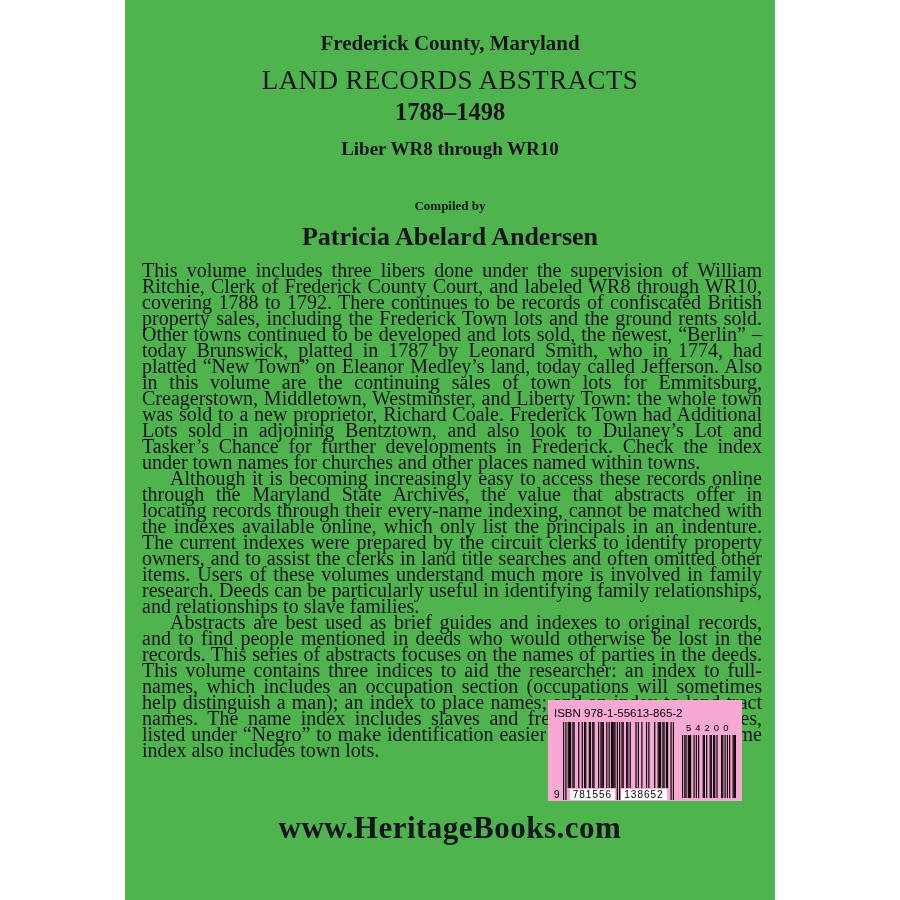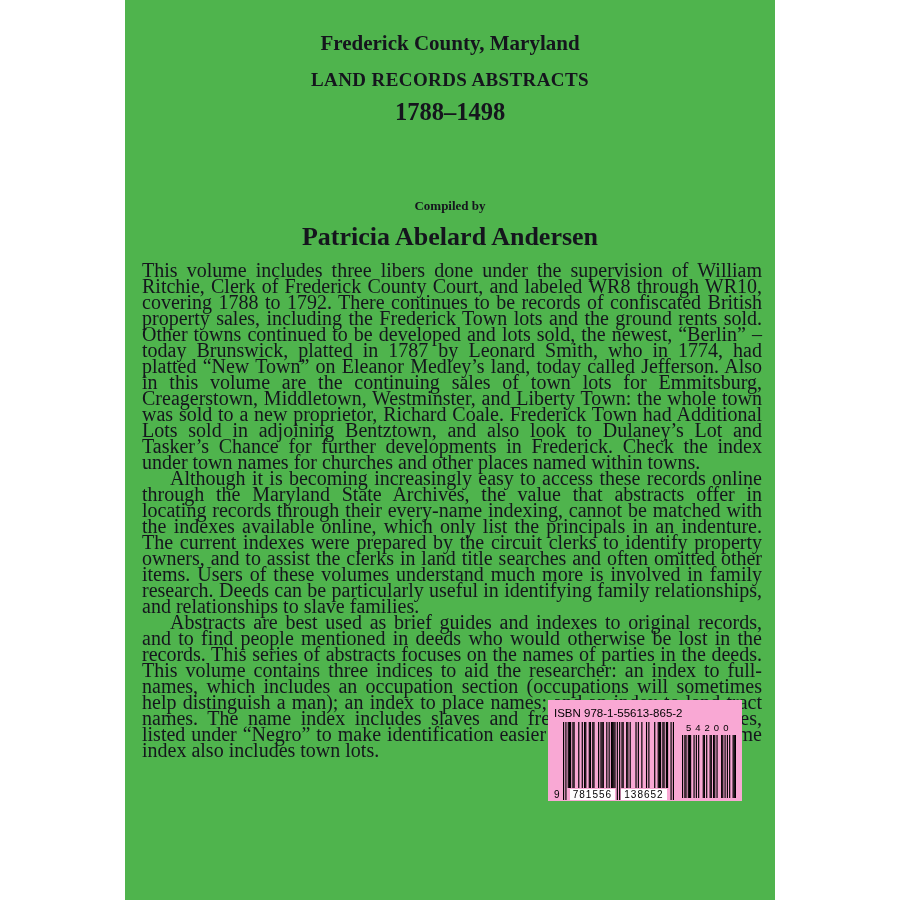--- a/index.html
+++ b/index.html
@@ -9,21 +9,21 @@
     position:relative;overflow:hidden;
   }
   .page{position:relative;width:724px;height:900px;background:#ffffff;}
   .cover{
     position:absolute;left:125px;top:0;width:650px;height:900px;
     background:#4fb44d;color:#15151d;
   }
   
   .header{position:absolute;top:30px;left:0;right:0;text-align:center;}
   .region{font-size:21px;font-weight:bold;line-height:26px;}
-  .title{font-size:19px;font-weight:bold;line-height:30px;margin-top:9px;letter-spacing:0.4px;}
+  .title{font-size:27px;font-weight:normal;line-height:30px;margin-top:9px;letter-spacing:0.4px;}
   .years{font-size:24.5px;font-weight:bold;line-height:30px;margin-top:2px;}
   .liber{font-size:19px;font-weight:bold;line-height:24px;margin-top:10px;}
   
   .compiled{position:absolute;top:196px;left:0;right:0;text-align:center;}
   .compiled-label{font-size:13px;font-weight:bold;line-height:20px;}
   .author{font-size:26px;font-weight:bold;line-height:23px;margin-top:9px;}
   
   .description{
     position:absolute;top:262px;left:17px;right:13px;
     font-size:20px;line-height:16px;text-align:justify;
@@ -64,20 +64,21 @@
 </head>
 <body>
 
 <div class="page">
   <div class="cover" style="background: rgb(79, 180, 77); color: rgb(21, 21, 29);">
 
     <div class="header">
       <div class="region">Frederick County, Maryland</div>
       <div class="title">LAND RECORDS ABSTRACTS</div>
       <div class="years">1788–1498</div>
+      <div class="liber">Liber WR8 through WR10</div>
     </div>
 
     <div class="compiled">
       <div class="compiled-label">Compiled by</div>
       <div class="author">Patricia Abelard Andersen</div>
     </div>
 
     <div class="description">
       <p>This volume includes three libers done under the supervision of William Ritchie, Clerk of Frederick County Court, and labeled WR8 through WR10, covering 1788 to 1792. There continues to be records of confiscated British property sales, including the Frederick Town lots and the ground rents sold. Other towns continued to be developed and lots sold, the newest, “Berlin” – today Brunswick, platted in 1787 by Leonard Smith, who in 1774, had platted “New Town” on Eleanor Medley’s land, today called Jefferson. Also in this volume are the continuing sales of town lots for Emmitsburg, Creagerstown, Middletown, Westminster, and Liberty Town: the whole town was sold to a new proprietor, Richard Coale. Frederick Town had Additional Lots sold in adjoining Bentztown, and also look to Dulaney’s Lot and Tasker’s Chance for further developments in Frederick. Check the index under town names for churches and other places named within towns.</p>
       <p class="indent">Although it is becoming increasingly easy to access these records online through the Maryland State Archives, the value that abstracts offer in locating records through their every-name indexing, cannot be matched with the indexes available online, which only list the principals in an indenture. The current indexes were prepared by the circuit clerks to identify property owners, and to assist the clerks in land title searches and often omitted other items. Users of these volumes understand much more is involved in family research. Deeds can be particularly useful in identifying family relationships, and relationships to slave families.</p>
@@ -168,15 +169,16 @@
               <rect x="39" y="0" width="1" height="63"></rect>
               <rect x="41" y="0" width="1" height="63"></rect>
               <rect x="44" y="0" width="1" height="63"></rect>
               <rect x="45" y="0" width="1" height="63"></rect>
               <rect x="46" y="0" width="1" height="63"></rect>
             </svg>
         </div>
       </div>
     </div>
 
+    <div class="website">www.HeritageBooks.com</div>
 
   </div>
 </div>
 
 </body></html>

